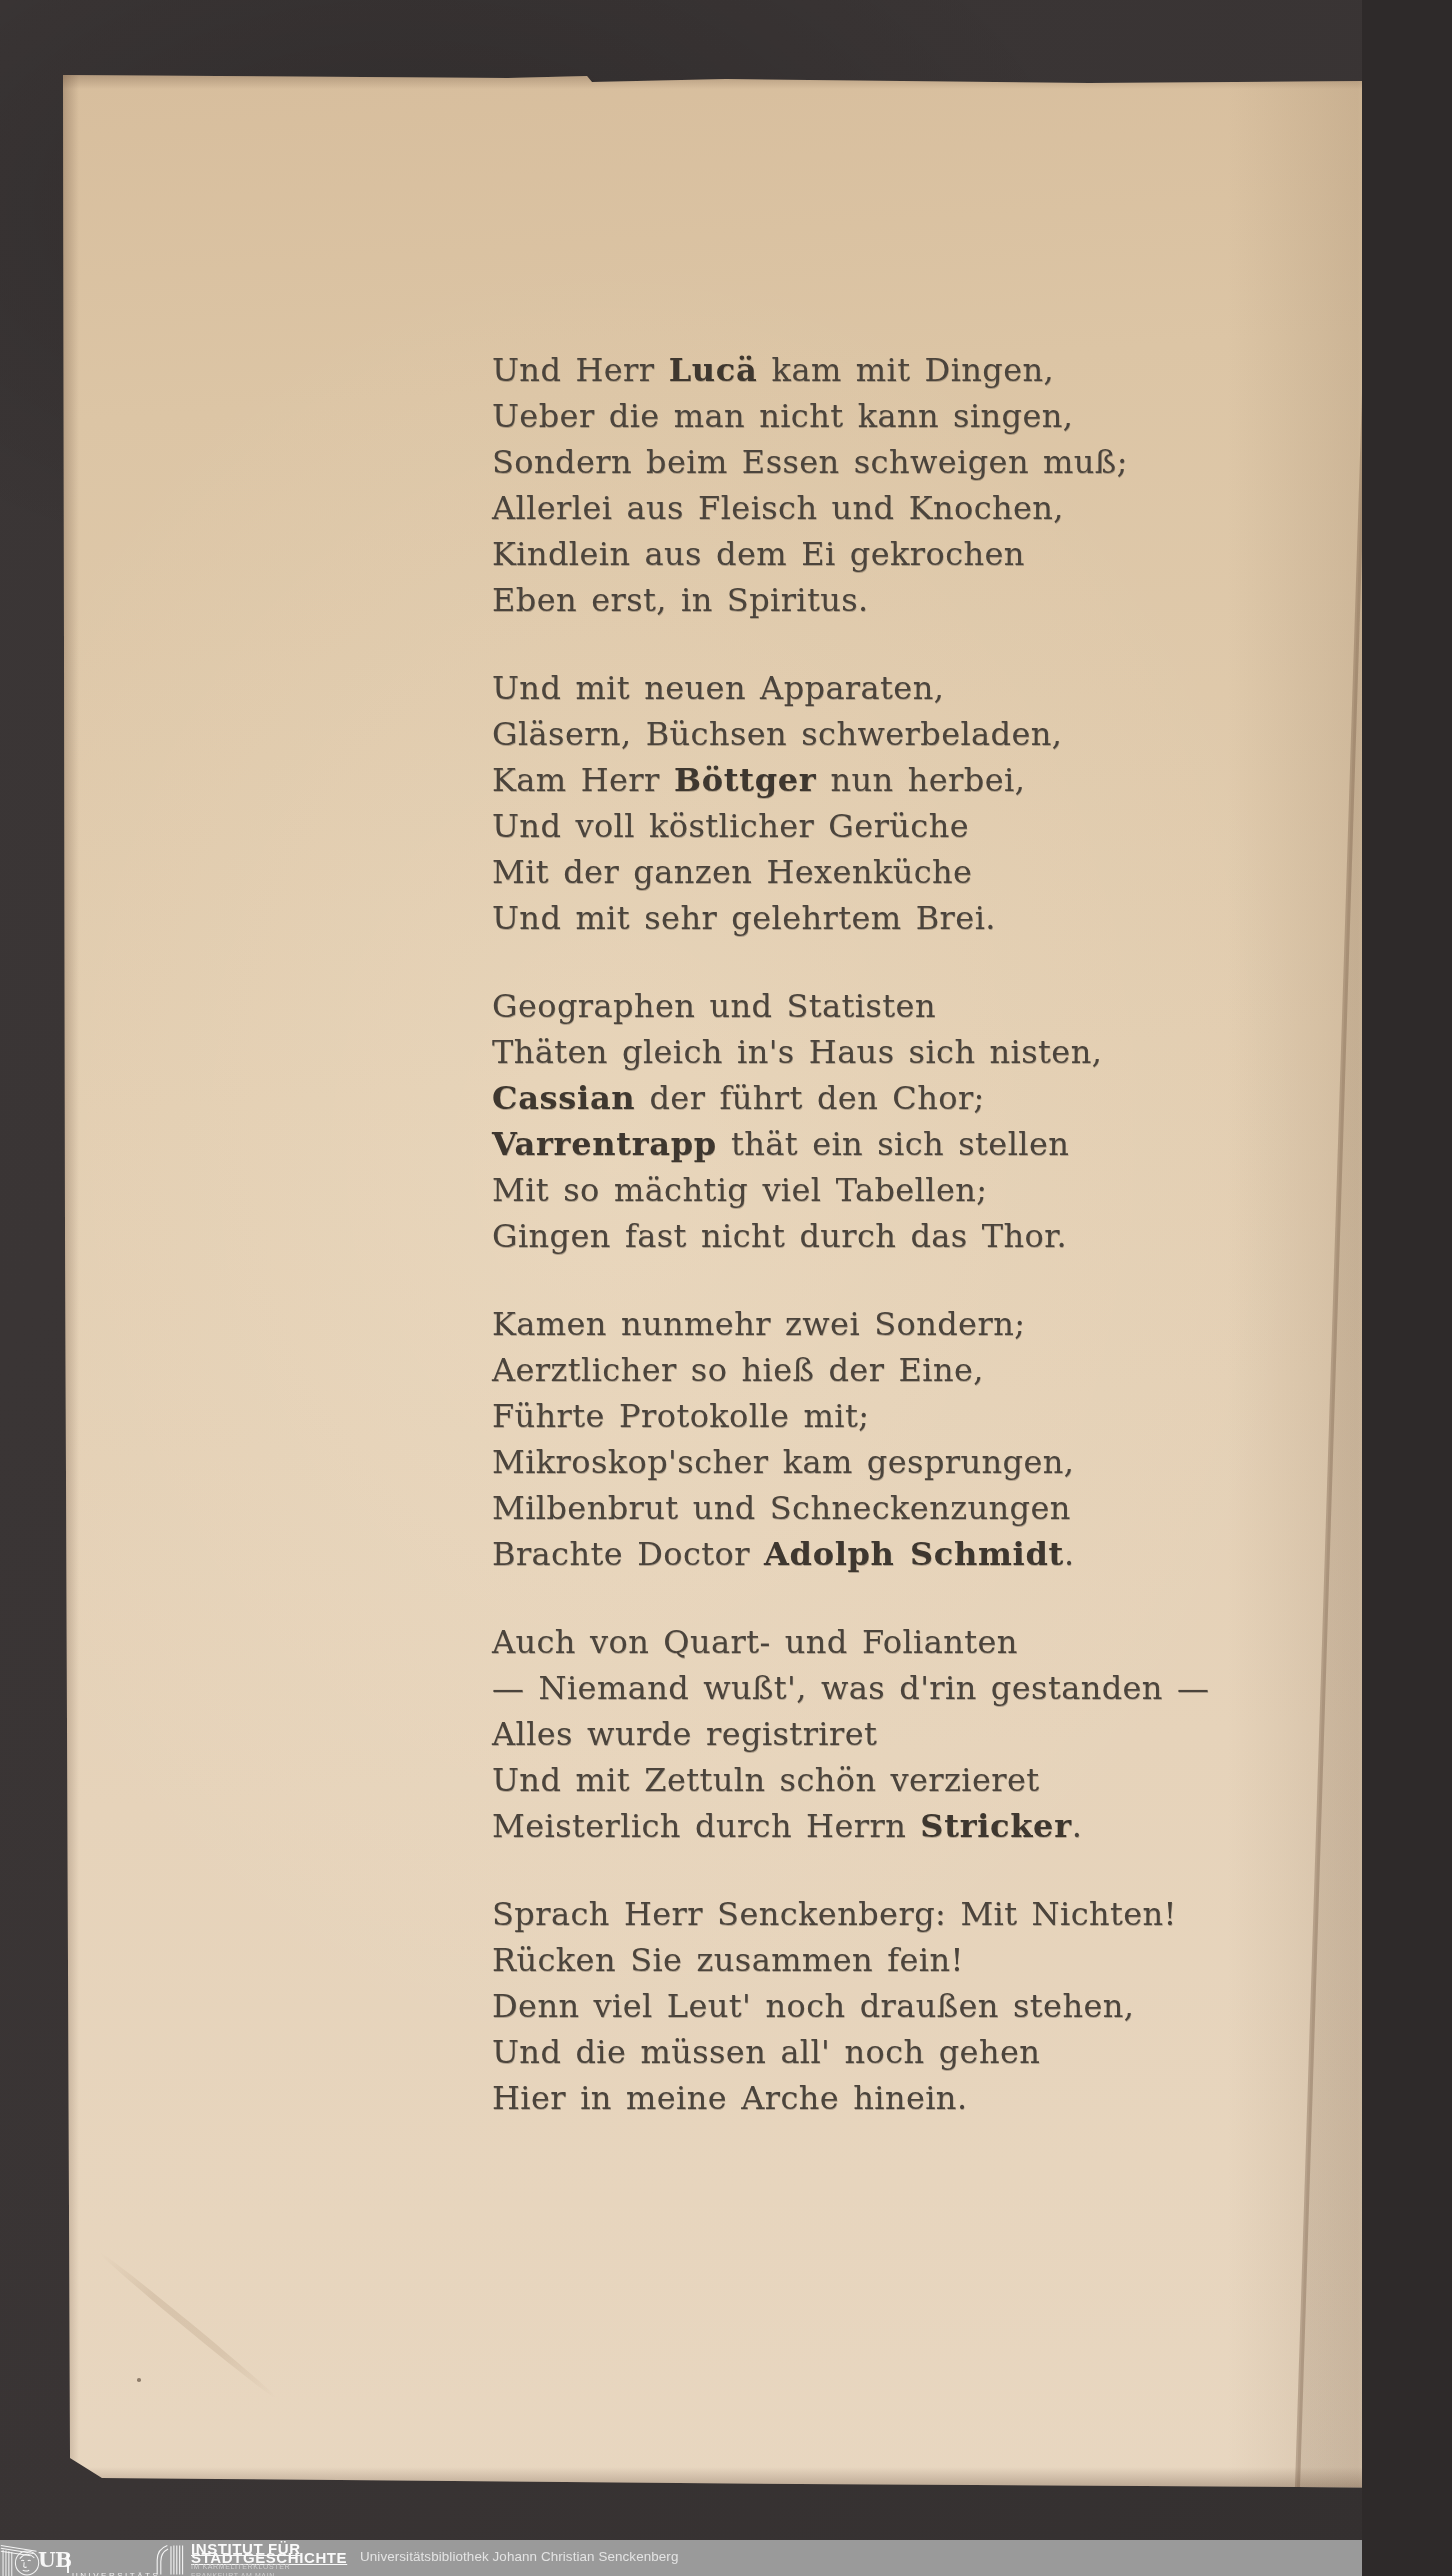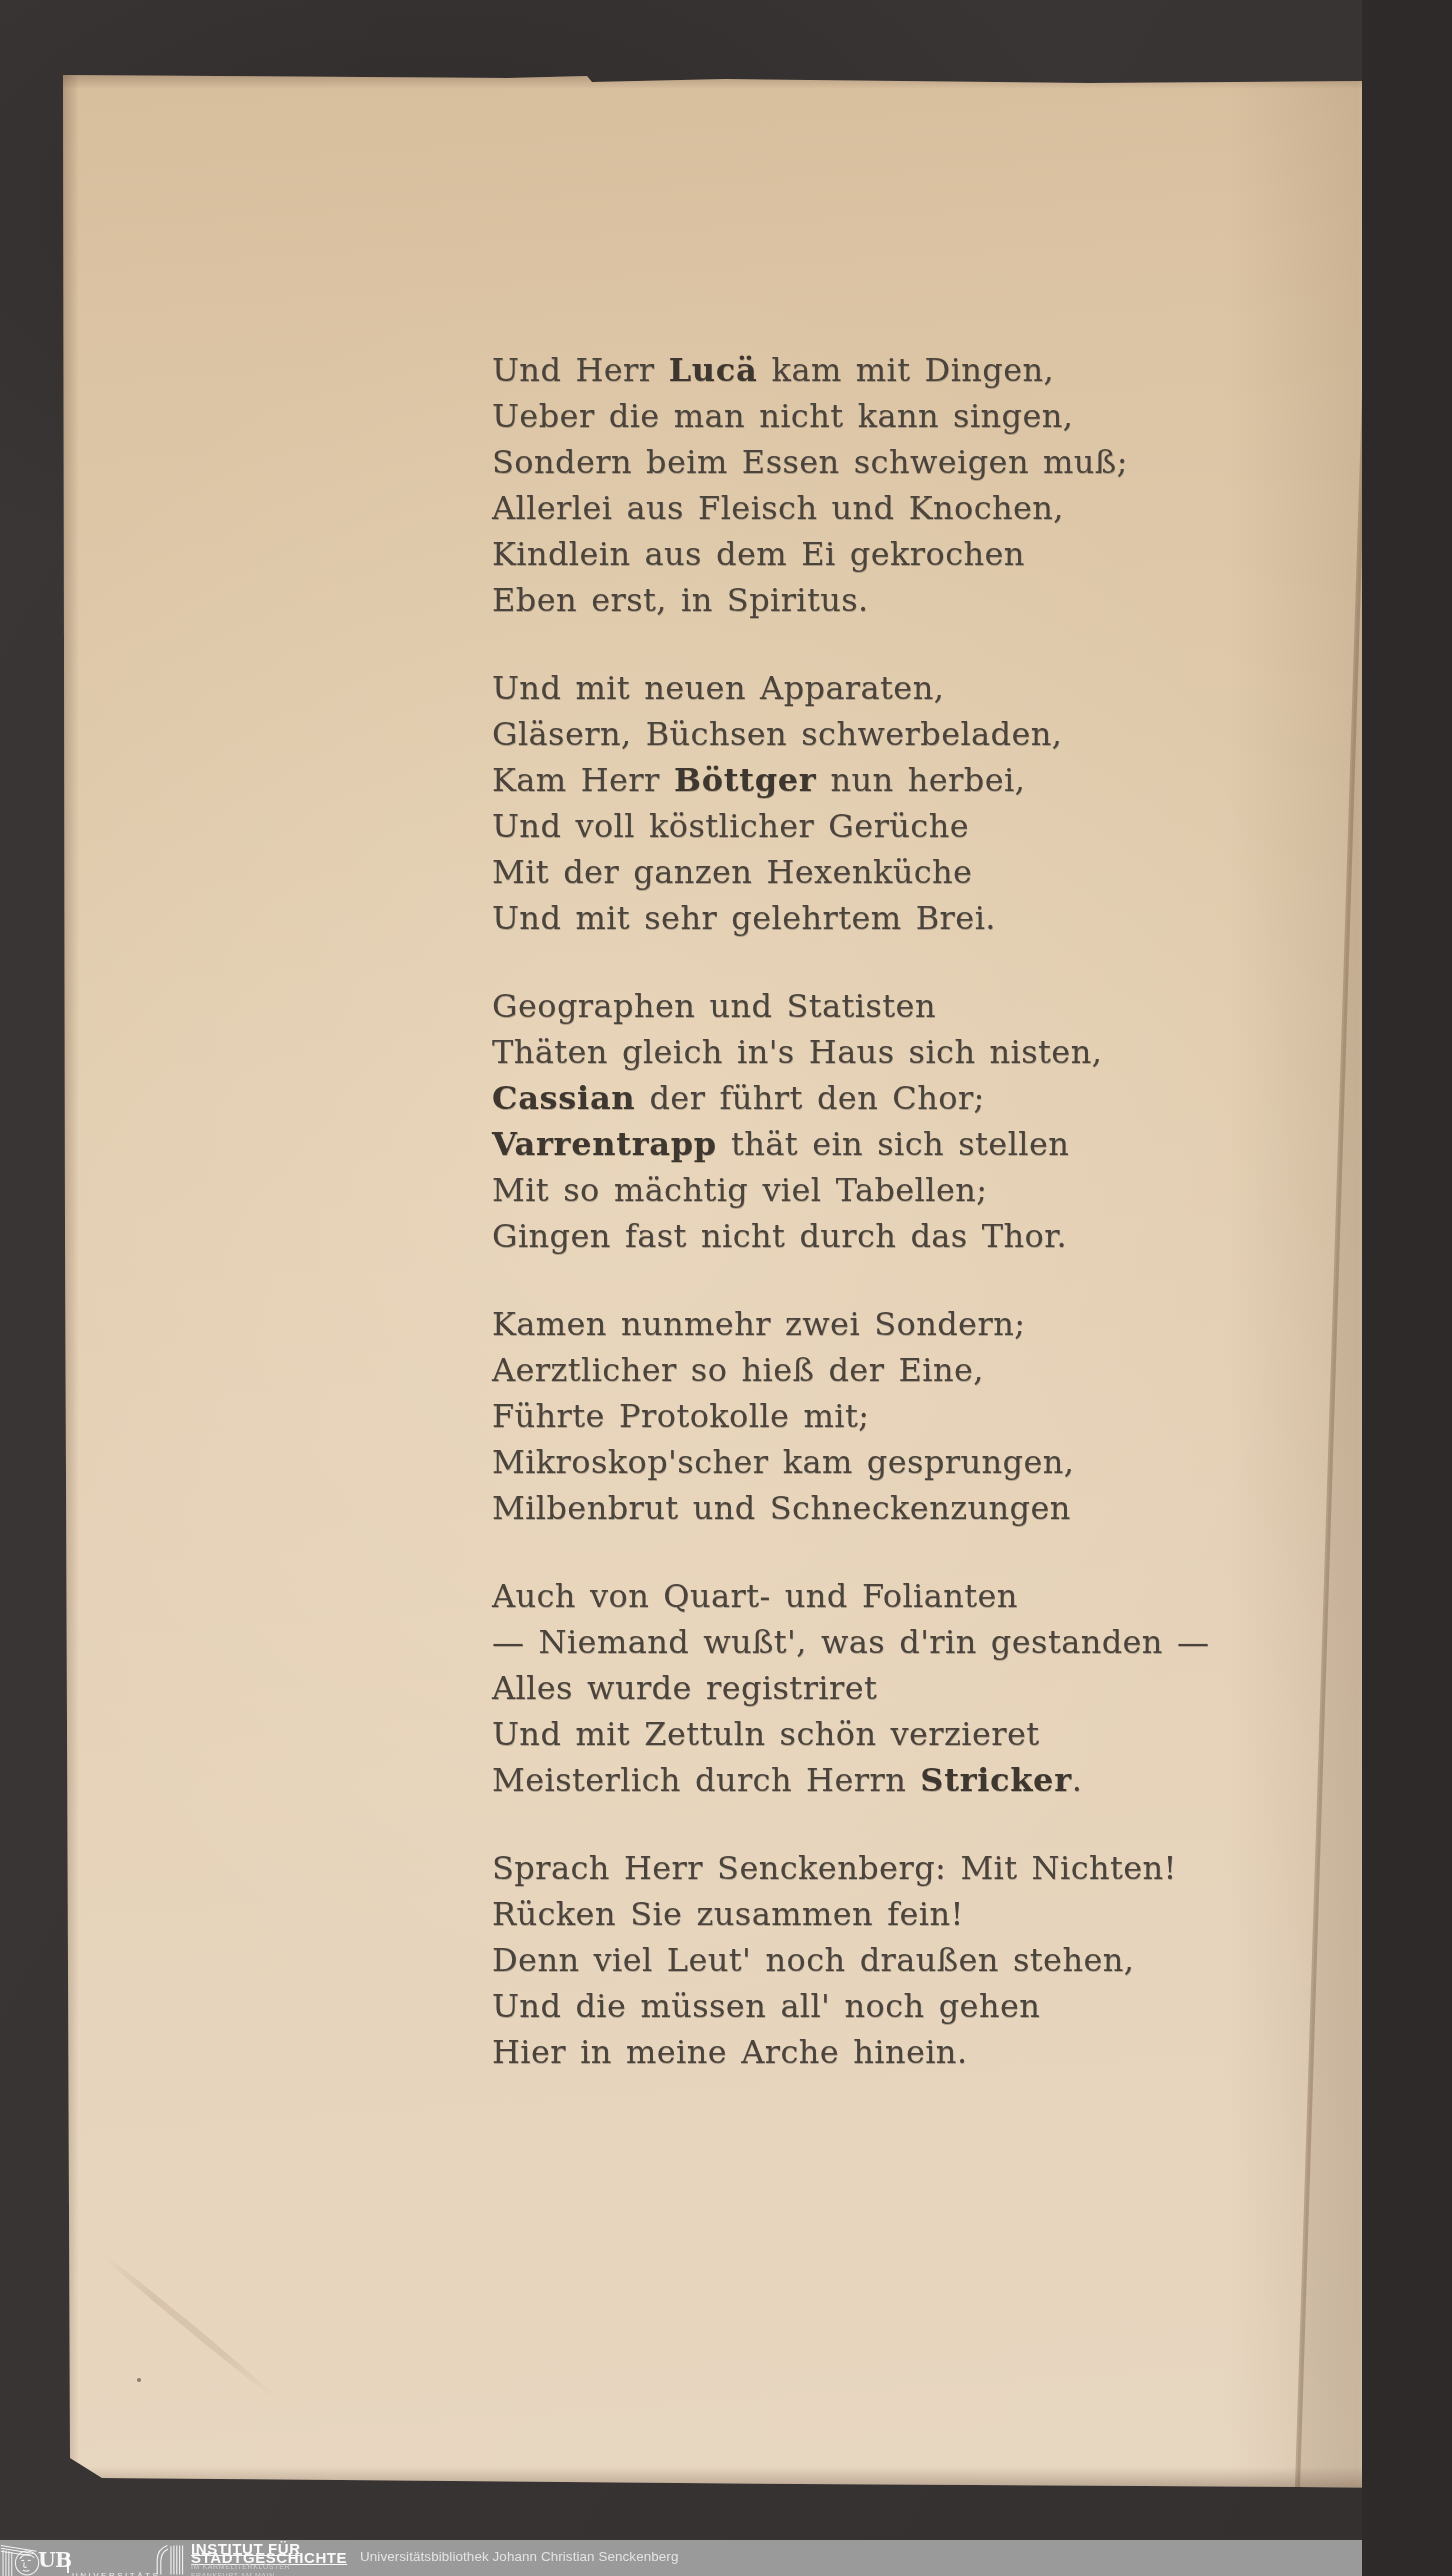--- a/index.html
+++ b/index.html
@@ -119,20 +119,21 @@
           <div class="line"><span class="seg bold">Varrentrapp</span><span class="seg"> thät ein sich stellen</span></div>
           <div class="line"><span class="seg">Mit so mächtig viel Tabellen;</span></div>
           <div class="line"><span class="seg">Gingen fast nicht durch das Thor.</span></div>
         </div>
         <div class="stanza">
           <div class="line"><span class="seg">Kamen nunmehr zwei Sondern;</span></div>
           <div class="line"><span class="seg">Aerztlicher so hieß der Eine,</span></div>
           <div class="line"><span class="seg">Führte Protokolle mit;</span></div>
           <div class="line"><span class="seg">Mikroskop'scher kam gesprungen,</span></div>
           <div class="line"><span class="seg">Milbenbrut und Schneckenzungen</span></div>
+          <div class="line"><span class="seg">Brachte Doctor </span><span class="seg bold">Adolph Schmidt</span><span class="seg">.</span></div>
         </div>
         <div class="stanza">
           <div class="line"><span class="seg">Auch von Quart- und Folianten</span></div>
           <div class="line"><span class="seg">— Niemand wußt', was d'rin gestanden —</span></div>
           <div class="line"><span class="seg">Alles wurde registriret</span></div>
           <div class="line"><span class="seg">Und mit Zettuln schön verzieret</span></div>
           <div class="line"><span class="seg">Meisterlich durch Herrn </span><span class="seg bold">Stricker</span><span class="seg">.</span></div>
         </div>
         <div class="stanza">
           <div class="line"><span class="seg">Sprach Herr Senckenberg: Mit Nichten!</span></div>

